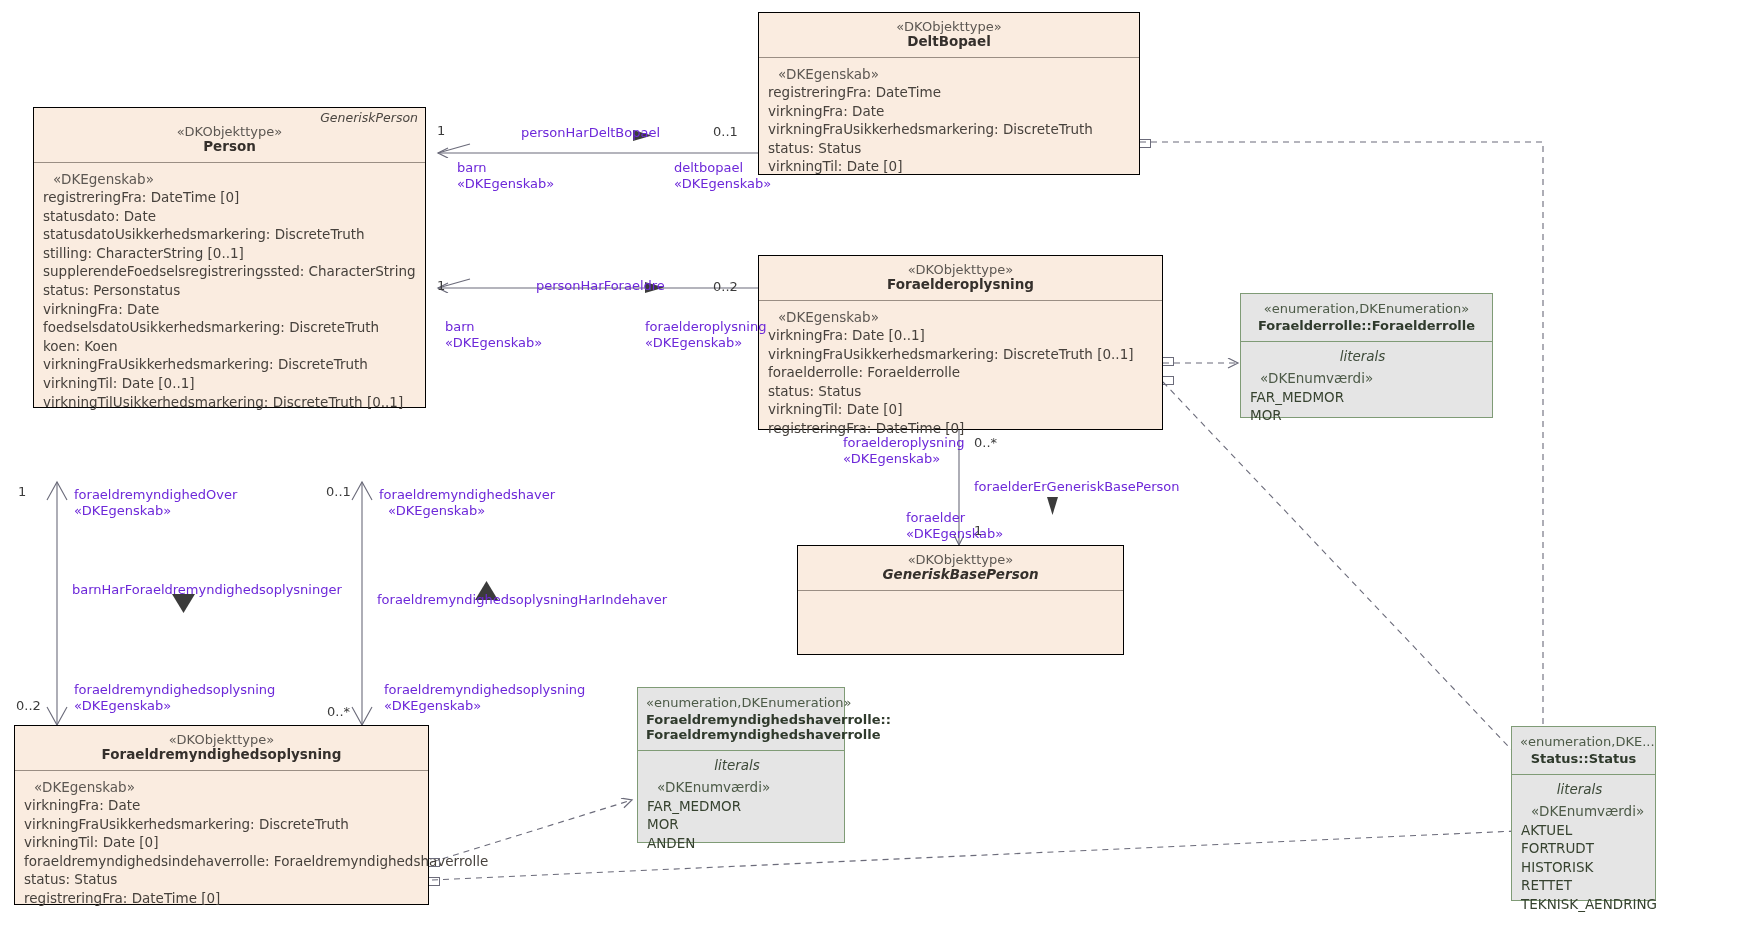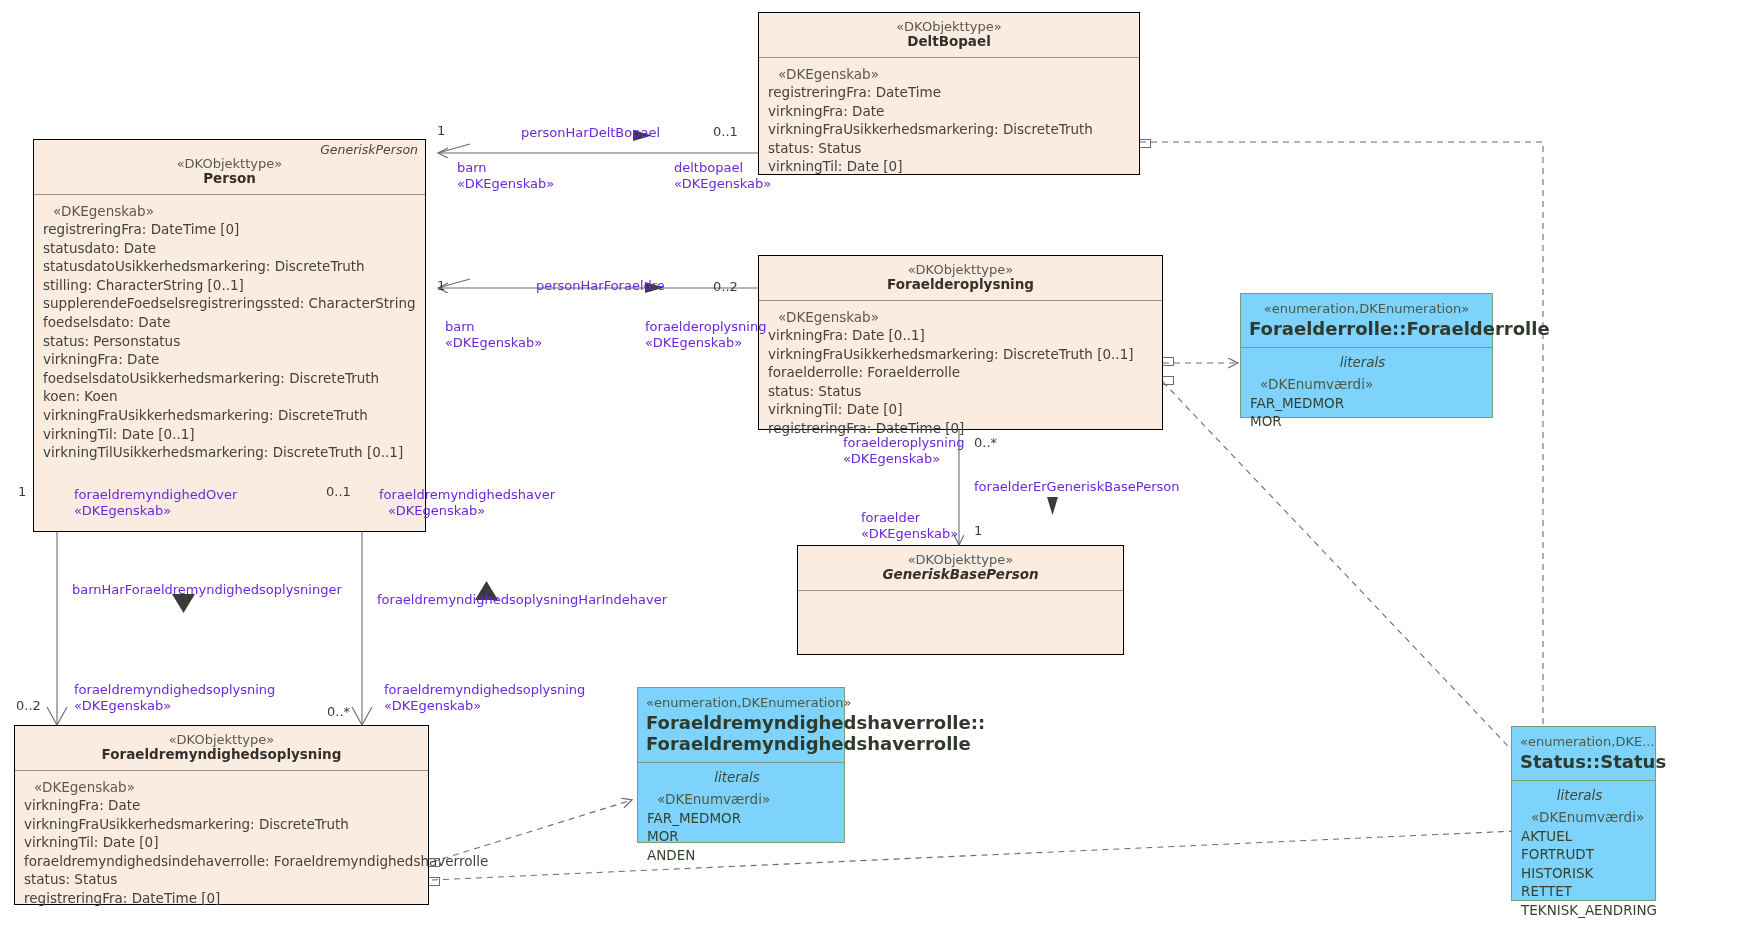--- a/index.html
+++ b/index.html
@@ -81,39 +81,39 @@
     color: #5c5752;
     padding-left: 19px;
   }
   .uml-class .emptybody { }
 
   
   .uml-enum {
     position: absolute;
     box-sizing: border-box;
     border: 1px solid #7f9b76;
-    background: #7dd3fc;
+    background: #e5e5e5;
     font-size: 13.5px;
   }
   .uml-enum .hdr {
     box-sizing: border-box;
     border-bottom: 1px solid #7f9b76;
     padding: 7px 8px 8px 8px;
     text-align: center;
   }
   .uml-enum .stereo {
     display: block;
     font-size: 13px;
     color: #4c5a47;
     white-space: nowrap;
   }
   .uml-enum .cname {
     display: block;
     font-weight: bold;
-    font-size: 18px;
+    font-size: 13px;
     color: #2f3a2c;
     margin-top: 2px;
     white-space: nowrap;
   }
   .uml-enum .literals-title {
     text-align: center;
     font-style: italic;
     font-size: 13.5px;
     color: #3d4a39;
     padding: 6px 8px 5px 0;
@@ -238,34 +238,33 @@
       <div class="attr stereo-line">«DKEgenskab»</div>
       <div class="attr">registreringFra: DateTime</div>
       <div class="attr">virkningFra: Date</div>
       <div class="attr">virkningFraUsikkerhedsmarkering: DiscreteTruth</div>
       <div class="attr">status: Status</div>
       <div class="attr">virkningTil: Date [0]</div>
     </div>
     <span class="port" style="left:381px; top:126px;"></span>
   </div>
 
-  <div class="uml-class" style="left:33px; top:139px; width:393px; height:393px;">
+  <div class="uml-class" style="left:33px; top:107px; width:393px; height:301px;">
     <div class="hdr" style="padding-top:17px;">
       <span class="pkglabel">GeneriskPerson</span>
       <span class="stereo">«DKObjekttype»</span>
       <span class="cname">Person</span>
     </div>
     <div class="compartment">
       <div class="attr stereo-line">«DKEgenskab»</div>
       <div class="attr">registreringFra: DateTime [0]</div>
       <div class="attr">statusdato: Date</div>
       <div class="attr">statusdatoUsikkerhedsmarkering: DiscreteTruth</div>
       <div class="attr">stilling: CharacterString [0..1]</div>
       <div class="attr">supplerendeFoedselsregistreringssted: CharacterString</div>
-      <div class="attr">foedselsdato: Date</div>
       <div class="attr">status: Personstatus</div>
       <div class="attr">virkningFra: Date</div>
       <div class="attr">foedselsdatoUsikkerhedsmarkering: DiscreteTruth</div>
       <div class="attr">koen: Koen</div>
       <div class="attr">virkningFraUsikkerhedsmarkering: DiscreteTruth</div>
       <div class="attr">virkningTil: Date [0..1]</div>
       <div class="attr">virkningTilUsikkerhedsmarkering: DiscreteTruth [0..1]</div>
     </div>
   </div>
 
@@ -380,21 +379,21 @@
     <span class="sub">foraelderoplysning</span>
     <span class="sub">«DKEgenskab»</span>
   </div>
 
   <div class="lbl two-line" style="left:843px; top:435px;">
     <span class="sub">foraelderoplysning</span>
     <span class="sub">«DKEgenskab»</span>
   </div>
   <div class="mult" style="left:974px; top:435px;">0..*</div>
   <div class="lbl" style="left:974px; top:479px;text-align:right;">foraelderErGeneriskBasePerson</div>
-  <div class="lbl two-line" style="left:861px; top:510px;">
+  <div class="lbl two-line" style="left:906px; top:510px;">
     <span class="sub">foraelder</span>
     <span class="sub">«DKEgenskab»</span>
   </div>
   <div class="mult" style="left:974px; top:523px;">1</div>
 
   <div class="mult" style="left:18px; top:484px;">1</div>
   <div class="lbl two-line" style="left:74px; top:487px;">
     <span class="sub">foraeldremyndighedOver</span>
     <span class="sub">«DKEgenskab»</span>
   </div>

